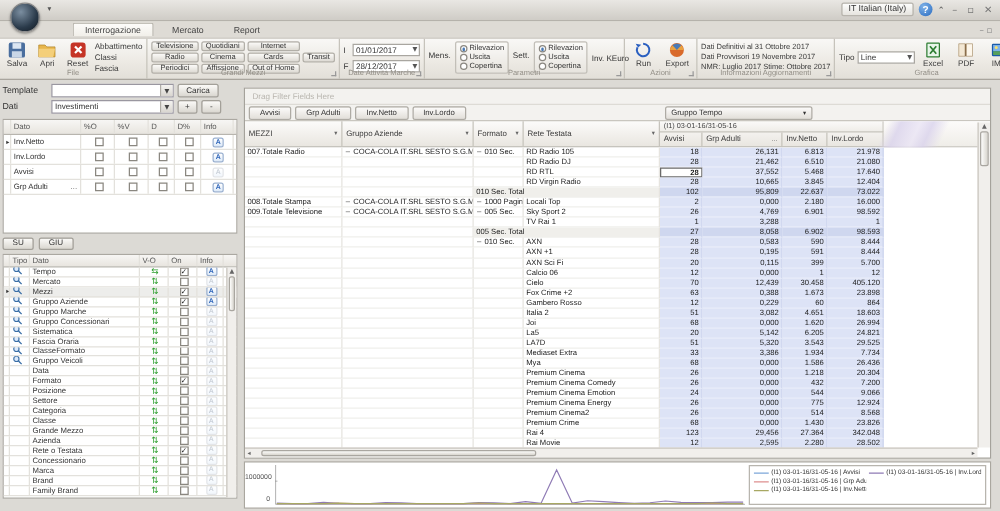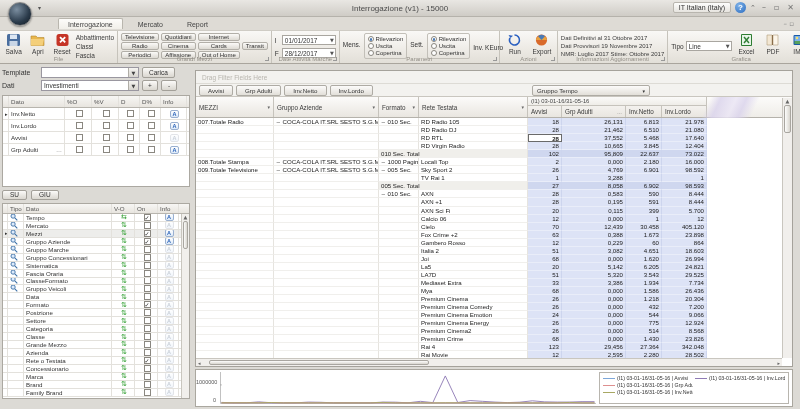--- a/index.html
+++ b/index.html
@@ -172,21 +172,20 @@
   .leg-tx { font-size:5.3px; color:#333; }
 </style>
 </head>
 <body>
 
 <div class="app">
 
   <div class="titlebar">
     <div class="orb"></div>
     <div class="qat-caret glyph">▾</div>
-    <div class="tb-title">Interrogazione (v1) - 15000</div>
     <div class="tb-right">
       <div class="lang-pill">IT Italian (Italy)</div>
       <div class="help-circ">?</div>
       <div class="tb-caret glyph">⌃</div>
       <div class="winbtn glyph">–</div>
       <div class="winbtn glyph">▫</div>
       <div class="winbtn glyph">✕</div>
     </div>
   </div>
 

